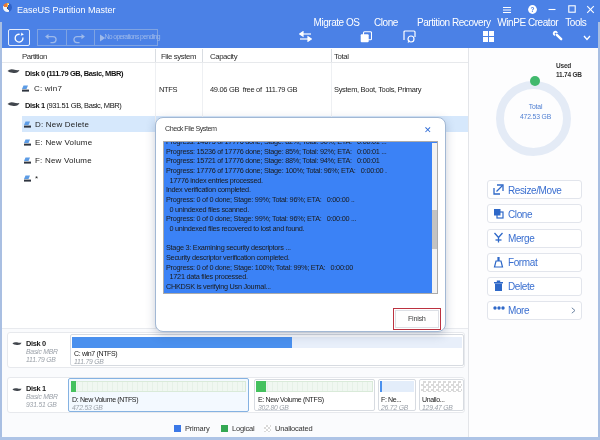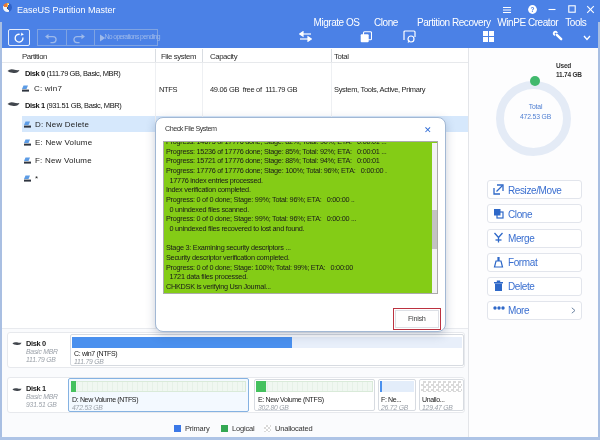--- a/index.html
+++ b/index.html
@@ -49,21 +49,21 @@
 .ltext{font-size:7.5px;letter-spacing:-0.2px;color:#333}
 
 #bleft{left:0;top:22px;width:2px;height:418px;background:#a9bfe2}
 #bright{left:598px;top:22px;width:2px;height:418px;background:#a9bfe2}
 #bbottom{left:0;top:437px;width:600px;height:3px;background:#aec4e6}
 
 #dialog{left:155px;top:117px;width:291px;height:215px;background:#fff;border:1px solid #a2b8d4;
 border-radius:8px;box-shadow:0 3px 10px rgba(40,60,100,.25)}
 #dtitle{left:9px;top:6px;font-size:7.2px;letter-spacing:-0.5px;color:#333}
 #dclose{left:268px;top:6.5px;font-size:9px;color:#2f6cd6}
-#dbox{left:7px;top:23px;width:275px;height:153px;border:1px solid #ababab;overflow:hidden;background:#84cc16}
+#dbox{left:7px;top:23px;width:275px;height:153px;border:1px solid #ababab;overflow:hidden;background:#3b82f6}
 #dtext{position:absolute;left:2px;top:-5px;font-size:7.3px;letter-spacing:-0.27px;line-height:9.65px;color:#1a1a1a;white-space:pre}
 #dscroll{position:absolute;right:0.5px;top:0.5px;width:5px;height:150px;background:#f2f2f2}
 #dthumb{position:absolute;left:0;top:67px;width:5px;height:39px;background:#c3c3c3}
 #redbox{left:236.5px;top:189.5px;width:48.5px;height:22.5px;border:1.5px solid #bc3240}
 #finish{left:239px;top:192px;width:43.5px;height:17.5px;border:1px solid #dcdfe5;background:#fefefe;
 font-size:7.3px;letter-spacing:-0.3px;color:#444;text-align:center;line-height:16.5px}
 svg{display:block}
 </style></head>
 <body>
 <div class="abs" id="titlebar"></div>
@@ -169,29 +169,29 @@
 <div class="abs hsep" style="left:202px"></div>
 <div class="abs hsep" style="left:331px"></div>
 <div class="abs bsep" style="left:155px"></div>
 <div class="abs bsep" style="left:202px"></div>
 <div class="abs bsep" style="left:331px"></div>
 <div class="abs" id="hline"></div>
 
 <svg class="abs dico" style="left:7px;top:68px" viewBox="0 0 13 6">
  <path d="M0.5 3 Q3 0.5 6.5 1.5 Q10 2.5 12.5 2 Q11 5.5 6.5 5 Q2 4.5 0.5 3 z" fill="#41464d"></path>
   </svg>
-<div class="abs rowb" style="left:25px;top:69px">Disk 0 <span style="font-weight:normal">(111.79 GB, Basic, MBR)</span></div>
+<div class="abs rowb" style="left:25px;top:69px">Disk 0 <span style="font-weight:bold">(111.79 GB, Basic, MBR)</span></div>
 <svg class="abs pico" style="left:22px;top:85px" viewBox="0 0 8 7">
  <path d="M1.5 0.5 L6 0.5 L4.5 4 L0 4 z" fill="#5c9ce6"></path>
     <rect x="0" y="4.6" width="7" height="2" fill="#2f3540"></rect>
   </svg>
 <div class="abs pname" style="left:34px;top:84px">C: win7</div>
 <div class="abs rowt" style="left:159px;top:84.5px">NTFS</div>
 <div class="abs rowt" style="left:210px;top:84.5px">49.06 GB&nbsp;&nbsp;free of&nbsp;&nbsp;111.79 GB</div>
-<div class="abs rowt" style="left:334px;top:84.5px">System, Tools, Active, Primary</div>
+<div class="abs rowt" style="left:334px;top:84.5px">System, Boot, Tools, Primary</div>
 <svg class="abs dico" style="left:7px;top:101px" viewBox="0 0 13 6">
  <path d="M0.5 3 Q3 0.5 6.5 1.5 Q10 2.5 12.5 2 Q11 5.5 6.5 5 Q2 4.5 0.5 3 z" fill="#41464d"></path>
   </svg>
 <div class="abs rowb" style="left:25px;top:100.5px">Disk 1 <span style="font-weight:normal">(931.51 GB, Basic, MBR)</span></div>
 <svg class="abs pico" style="left:24px;top:121px" viewBox="0 0 8 7">
  <path d="M1.5 0.5 L6 0.5 L4.5 4 L0 4 z" fill="#5c9ce6"></path>
     <rect x="0" y="4.6" width="7" height="2" fill="#2f3540"></rect>
   </svg>
 <div class="abs pname" style="left:35px;top:119.5px">D: New Delete</div>
 <svg class="abs pico" style="left:24px;top:139px" viewBox="0 0 8 7">

